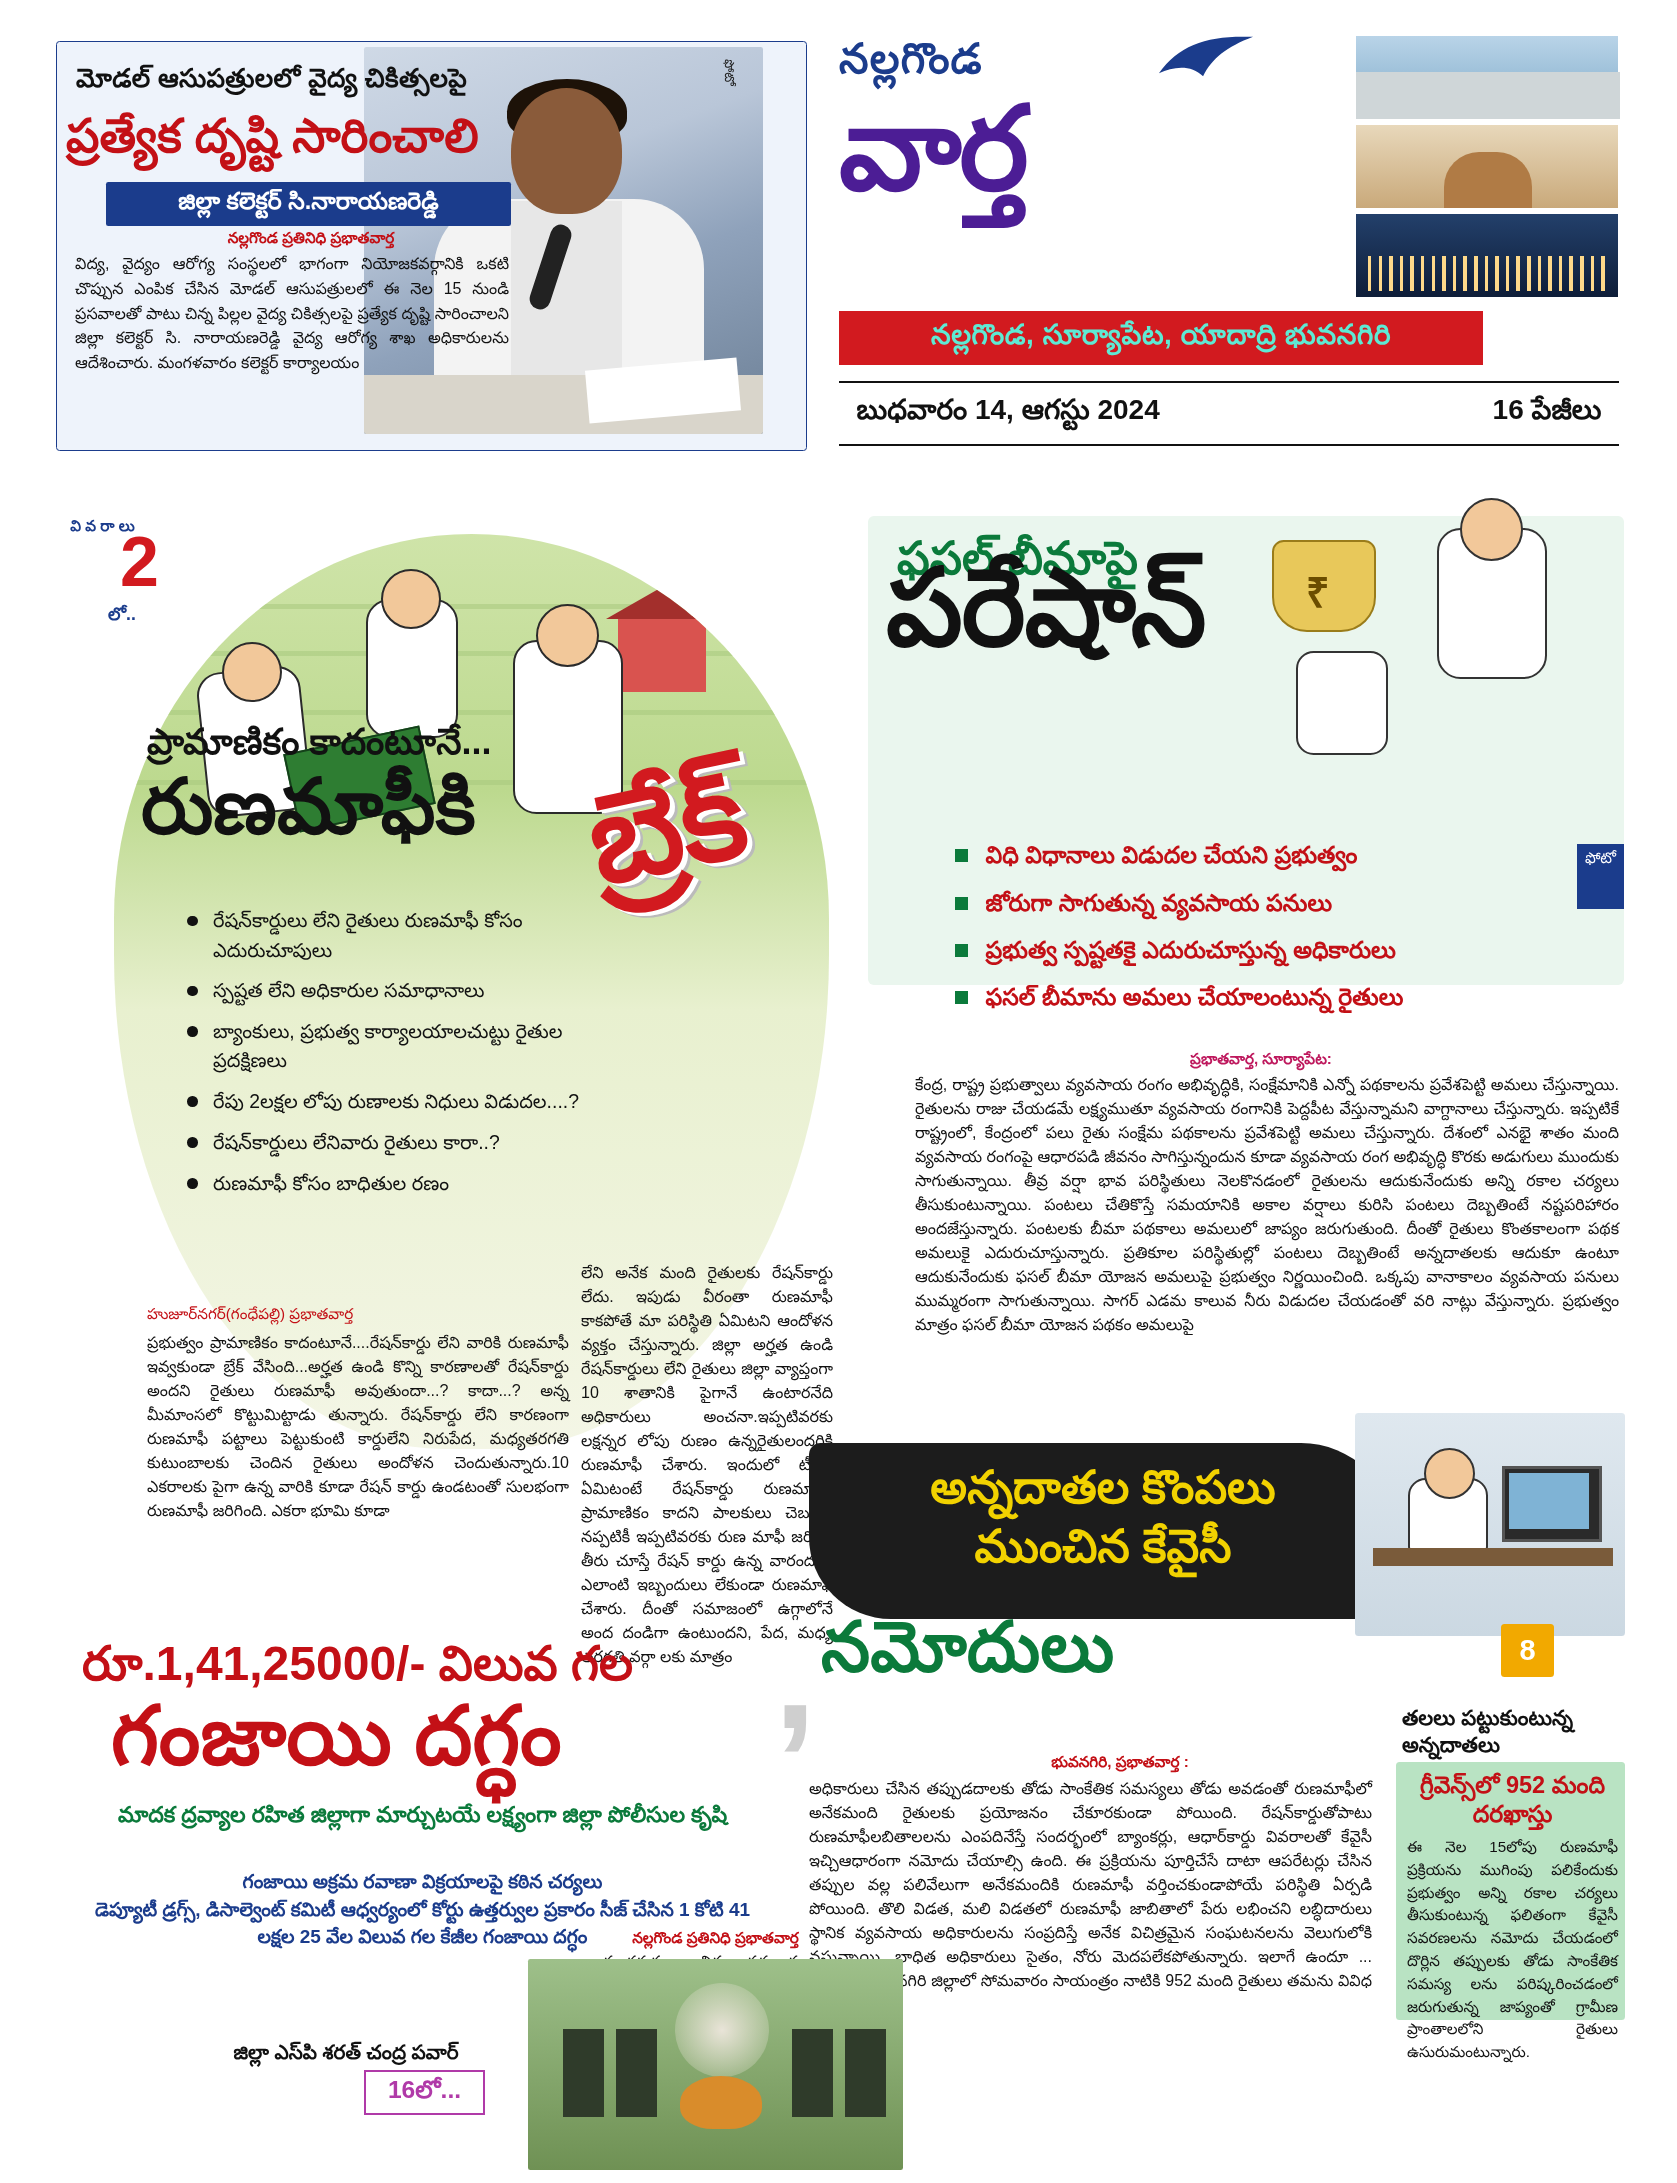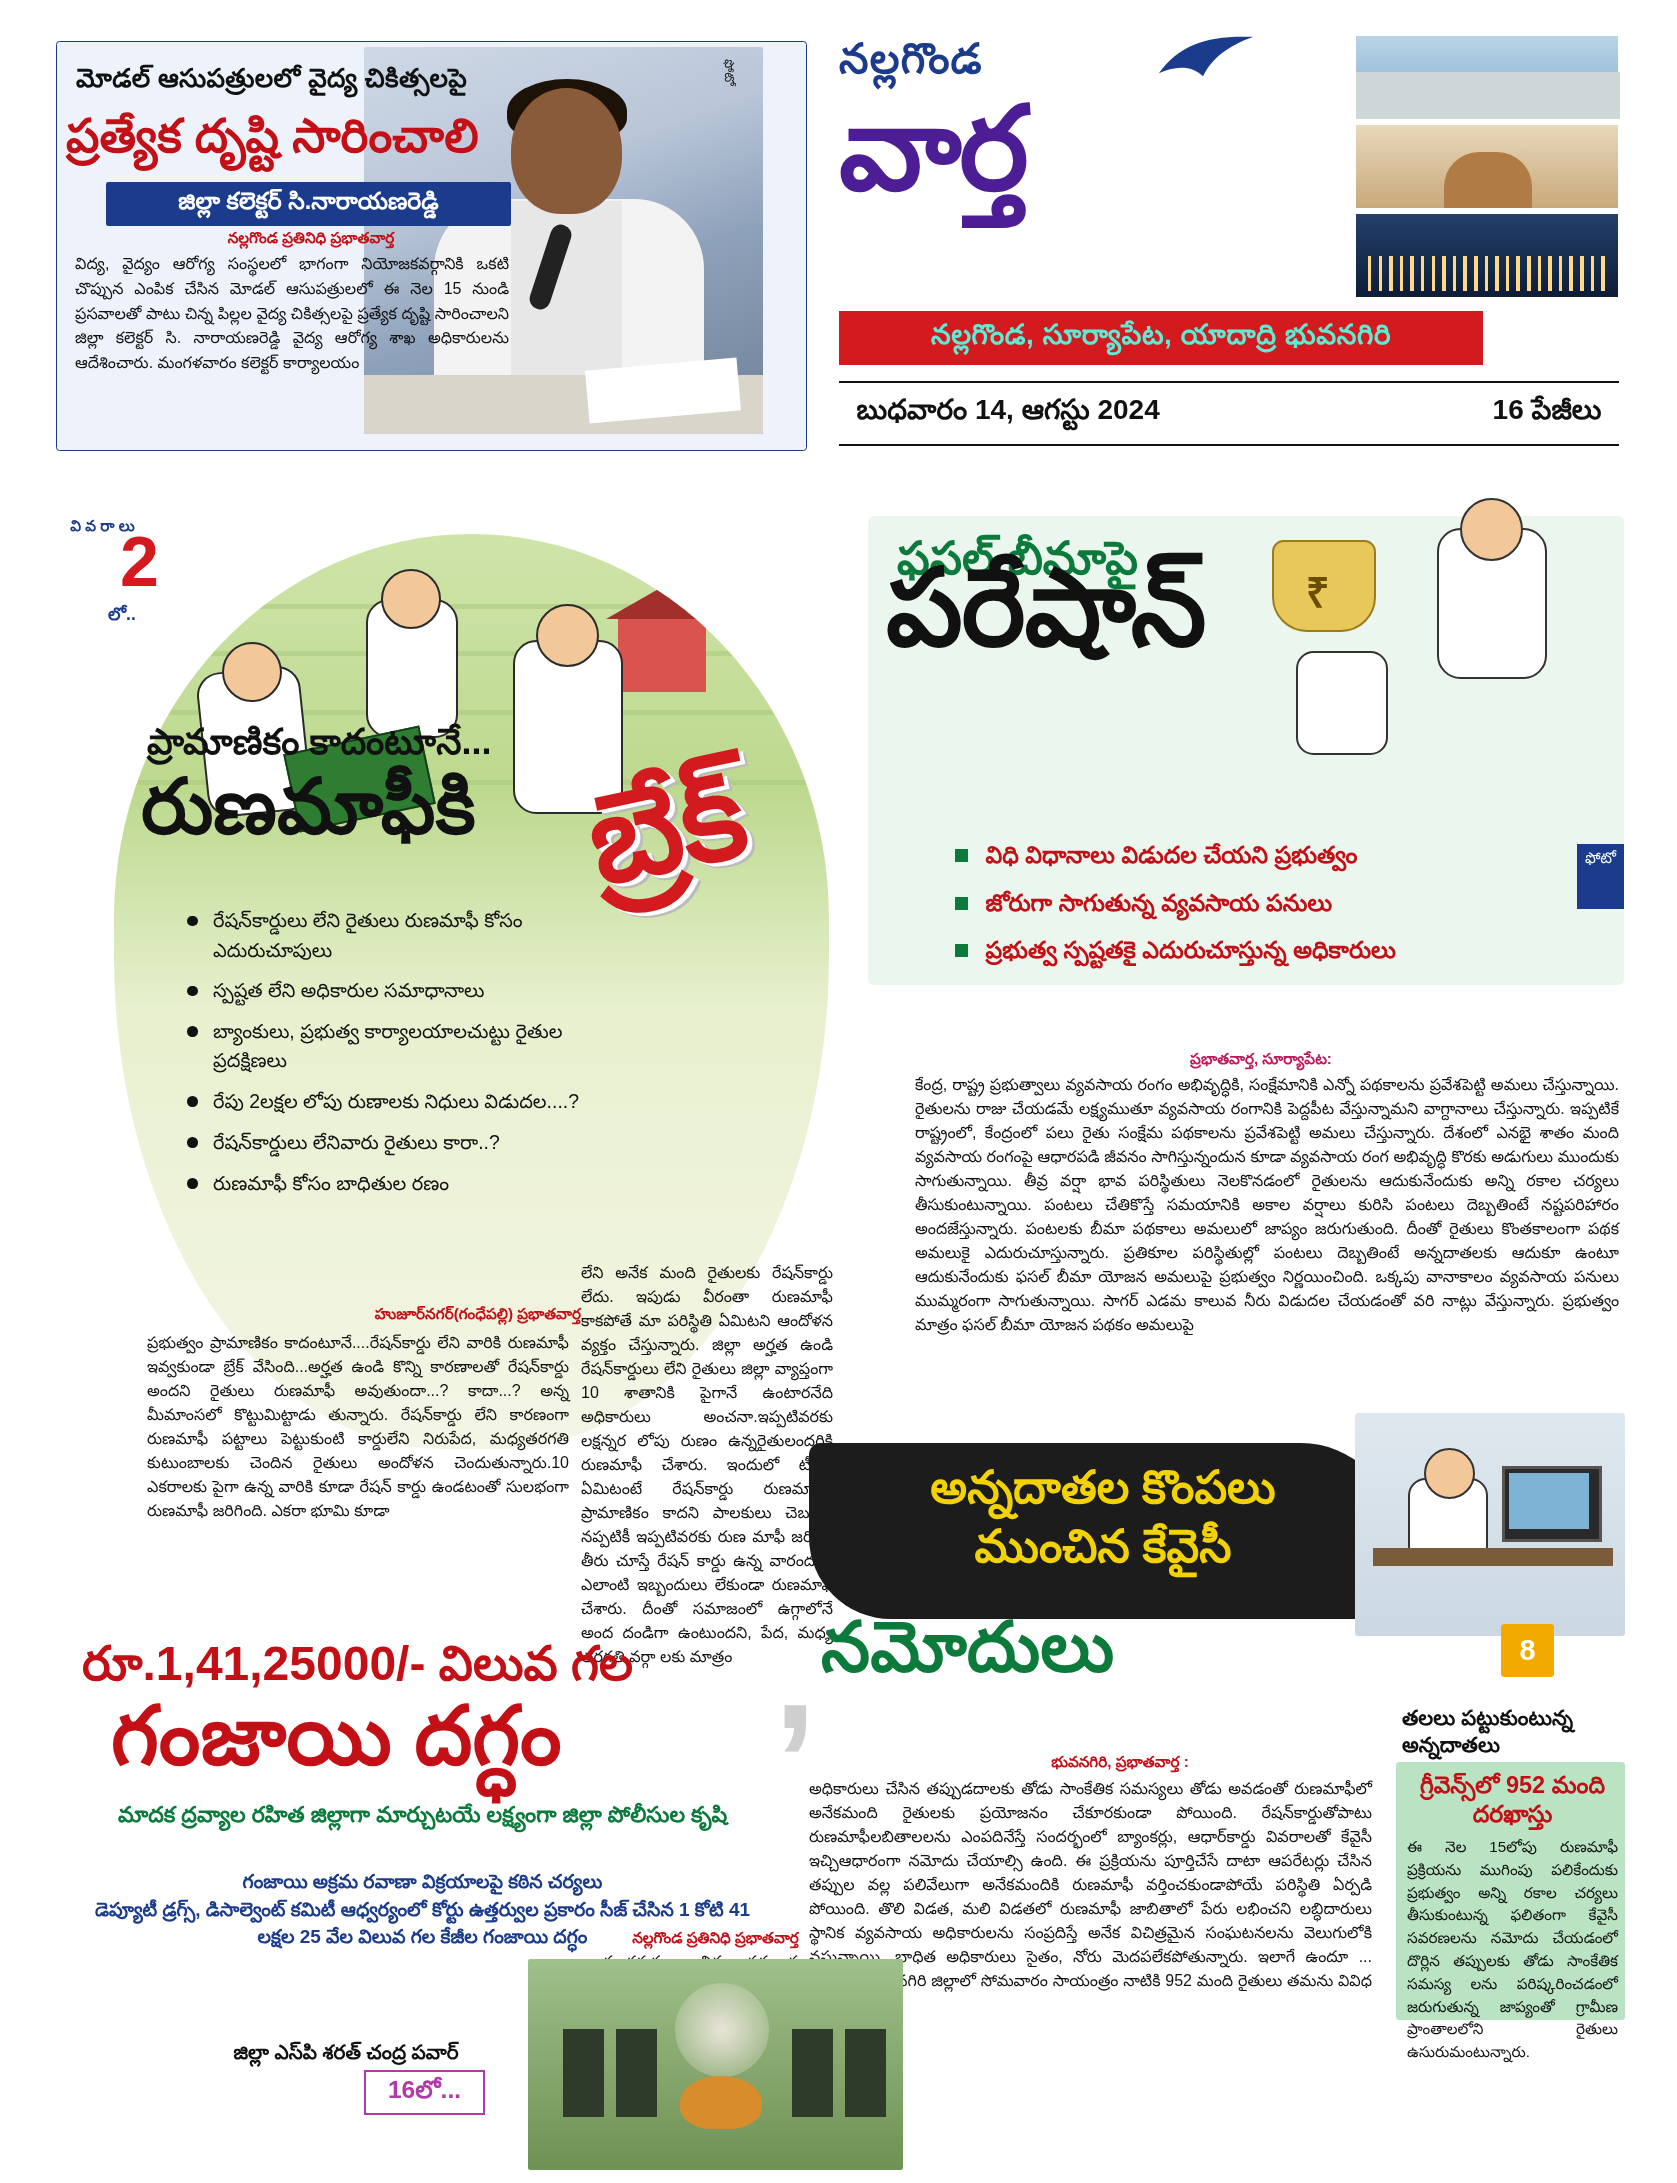--- a/index.html
+++ b/index.html
@@ -66,21 +66,21 @@
   #oval-art .money{position:absolute;left:176px;top:205px;width:135px;height:76px;background:#2e7d32;border:2.9px solid #14401a;transform:rotate(-12deg);}
   #oval-art .house{position:absolute;left:504px;top:82px;width:88px;height:76px;background:#d9534f;}
   #oval-art .house:after{content:"";position:absolute;left:-11.7px;top:-29px;border-left:56px solid transparent;border-right:56px solid transparent;border-bottom:32px solid #a32f2c;}
 
   #oval-head1{left:147px;top:721px;width:528px;font-size:36px;font-weight:bold;color:#111;}
   #oval-head2{left:141px;top:768px;width:528px;font-size:77px;font-weight:bold;color:#111;line-height:1;}
   #break-word{left:592px;top:756px;font-size:123px;font-weight:bold;color:#d21a1f;transform:rotate(-12deg);text-shadow:4.1px 4.1px 0 #fff,6.5px 6.5px 0 #bbb;}
   #oval-bullets{left:147px;top:897px;width:446px;}
   #oval-bullets li{font-size:19.4px;line-height:1.5;color:#111;margin-bottom:11.7px;list-style:none;position:relative;padding-left:26px;}
   #oval-bullets li:before{content:"";position:absolute;left:0;top:9.4px;width:10.6px;height:10.6px;background:#111;border-radius:50%;}
-  #oval-dateline{left:147px;top:1305px;width:434px;font-size:15.2px;color:#c31016;font-weight:bold;text-align:right;}
+  #oval-dateline{left:147px;top:1305px;width:434px;font-size:15.2px;color:#c31016;font-weight:normal;text-align:left;}
   #oval-body{left:147px;top:1331px;width:422px;font-size:16px;line-height:1.5;color:#111;text-align:justify;}
   #oval-body2{left:581px;top:1261px;width:252px;font-size:16px;line-height:1.5;color:#111;text-align:justify;}
 
   
   #fb-box{left:868px;top:516px;width:756px;height:469px;background:#eaf6ee;border-radius:5.9px;}
   #fb-k{left:897px;top:531px;width:516px;font-size:46px;font-weight:bold;color:#0b7a3b;}
   #fb-head{left:886px;top:554px;width:680px;font-size:108px;font-weight:bold;color:#111;line-height:1;letter-spacing:-1.2px;}
   #fb-art{left:1243px;top:516px;width:381px;height:252px;}
   #fb-art .sack{position:absolute;left:29px;top:23.5px;width:100px;height:88px;background:#e8c85a;border:2.9px solid #9a7c1a;border-radius:11.7px 11.7px 35px 35px;}
   #fb-art .rupee{position:absolute;left:63px;top:47px;font-size:41px;color:#6b4d00;font-weight:bold;}
@@ -229,20 +229,21 @@
       <div class="officer-h"></div>
     <div class="farmer2"></div>
   </div>
   <div id="fb-k" class="abs tel">ఫసల్ బీమాపై</div>
   <div id="fb-head" class="abs tel">పరేషాన్</div>
 
   <ul id="fb-bullets" class="abs">
     <li class="tel">విధి విధానాలు విడుదల చేయని ప్రభుత్వం</li>
     <li class="tel">జోరుగా సాగుతున్న వ్యవసాయ పనులు</li>
     <li class="tel">ప్రభుత్వ స్పష్టతకై ఎదురుచూస్తున్న అధికారులు</li>
+    <li class="tel">ఫసల్ బీమాను అమలు చేయాలంటున్న రైతులు</li>
   </ul>
   <div id="fb-flag" class="abs tel">ఫోటో</div>
 
   <div id="fb-dateline" class="abs tel">ప్రభాతవార్త, సూర్యాపేట:</div>
   <div id="fb-body" class="abs tel">కేంద్ర, రాష్ట్ర ప్రభుత్వాలు వ్యవసాయ రంగం అభివృద్ధికి, సంక్షేమానికి ఎన్నో పథకాలను ప్రవేశపెట్టి అమలు చేస్తున్నాయి. రైతులను రాజు చేయడమే లక్ష్యముతూ వ్యవసాయ రంగానికి పెద్దపీట వేస్తున్నామని వాగ్దానాలు చేస్తున్నారు. ఇప్పటికే రాష్ట్రంలో, కేంద్రంలో పలు రైతు సంక్షేమ పథకాలను ప్రవేశపెట్టి అమలు చేస్తున్నారు. దేశంలో ఎనభై శాతం మంది వ్యవసాయ రంగంపై ఆధారపడి జీవనం సాగిస్తున్నందున కూడా వ్యవసాయ రంగ అభివృద్ధి కొరకు అడుగులు ముందుకు సాగుతున్నాయి. తీవ్ర వర్షా భావ పరిస్థితులు నెలకొనడంలో రైతులను ఆదుకునేందుకు అన్ని రకాల చర్యలు తీసుకుంటున్నాయి. పంటలు చేతికొస్తే సమయానికి అకాల వర్షాలు కురిసి పంటలు దెబ్బతింటే నష్టపరిహారం అందజేస్తున్నారు. పంటలకు బీమా పథకాలు అమలులో జాప్యం జరుగుతుంది. దీంతో రైతులు కొంతకాలంగా పథక అమలుకై ఎదురుచూస్తున్నారు. ప్రతికూల పరిస్థితుల్లో పంటలు దెబ్బతింటే అన్నదాతలకు ఆదుకూ ఉంటూ ఆదుకునేందుకు ఫసల్ బీమా యోజన అమలుపై ప్రభుత్వం నిర్ణయించింది. ఒక్కపు వానాకాలం వ్యవసాయ పనులు ముమ్మరంగా సాగుతున్నాయి. సాగర్ ఎడమ కాలువ నీరు విడుదల చేయడంతో వరి నాట్లు వేస్తున్నారు. ప్రభుత్వం మాత్రం ఫసల్ బీమా యోజన పథకం అమలుపై</div>
 
   <div id="kyc-black" class="abs"></div>
   <div id="kyc-l1" class="abs tel">అన్నదాతల కొంపలు</div>
   <div id="kyc-l2" class="abs tel">ముంచిన కేవైసీ</div>
   <div id="kyc-l3" class="abs tel">నమోదులు</div>

